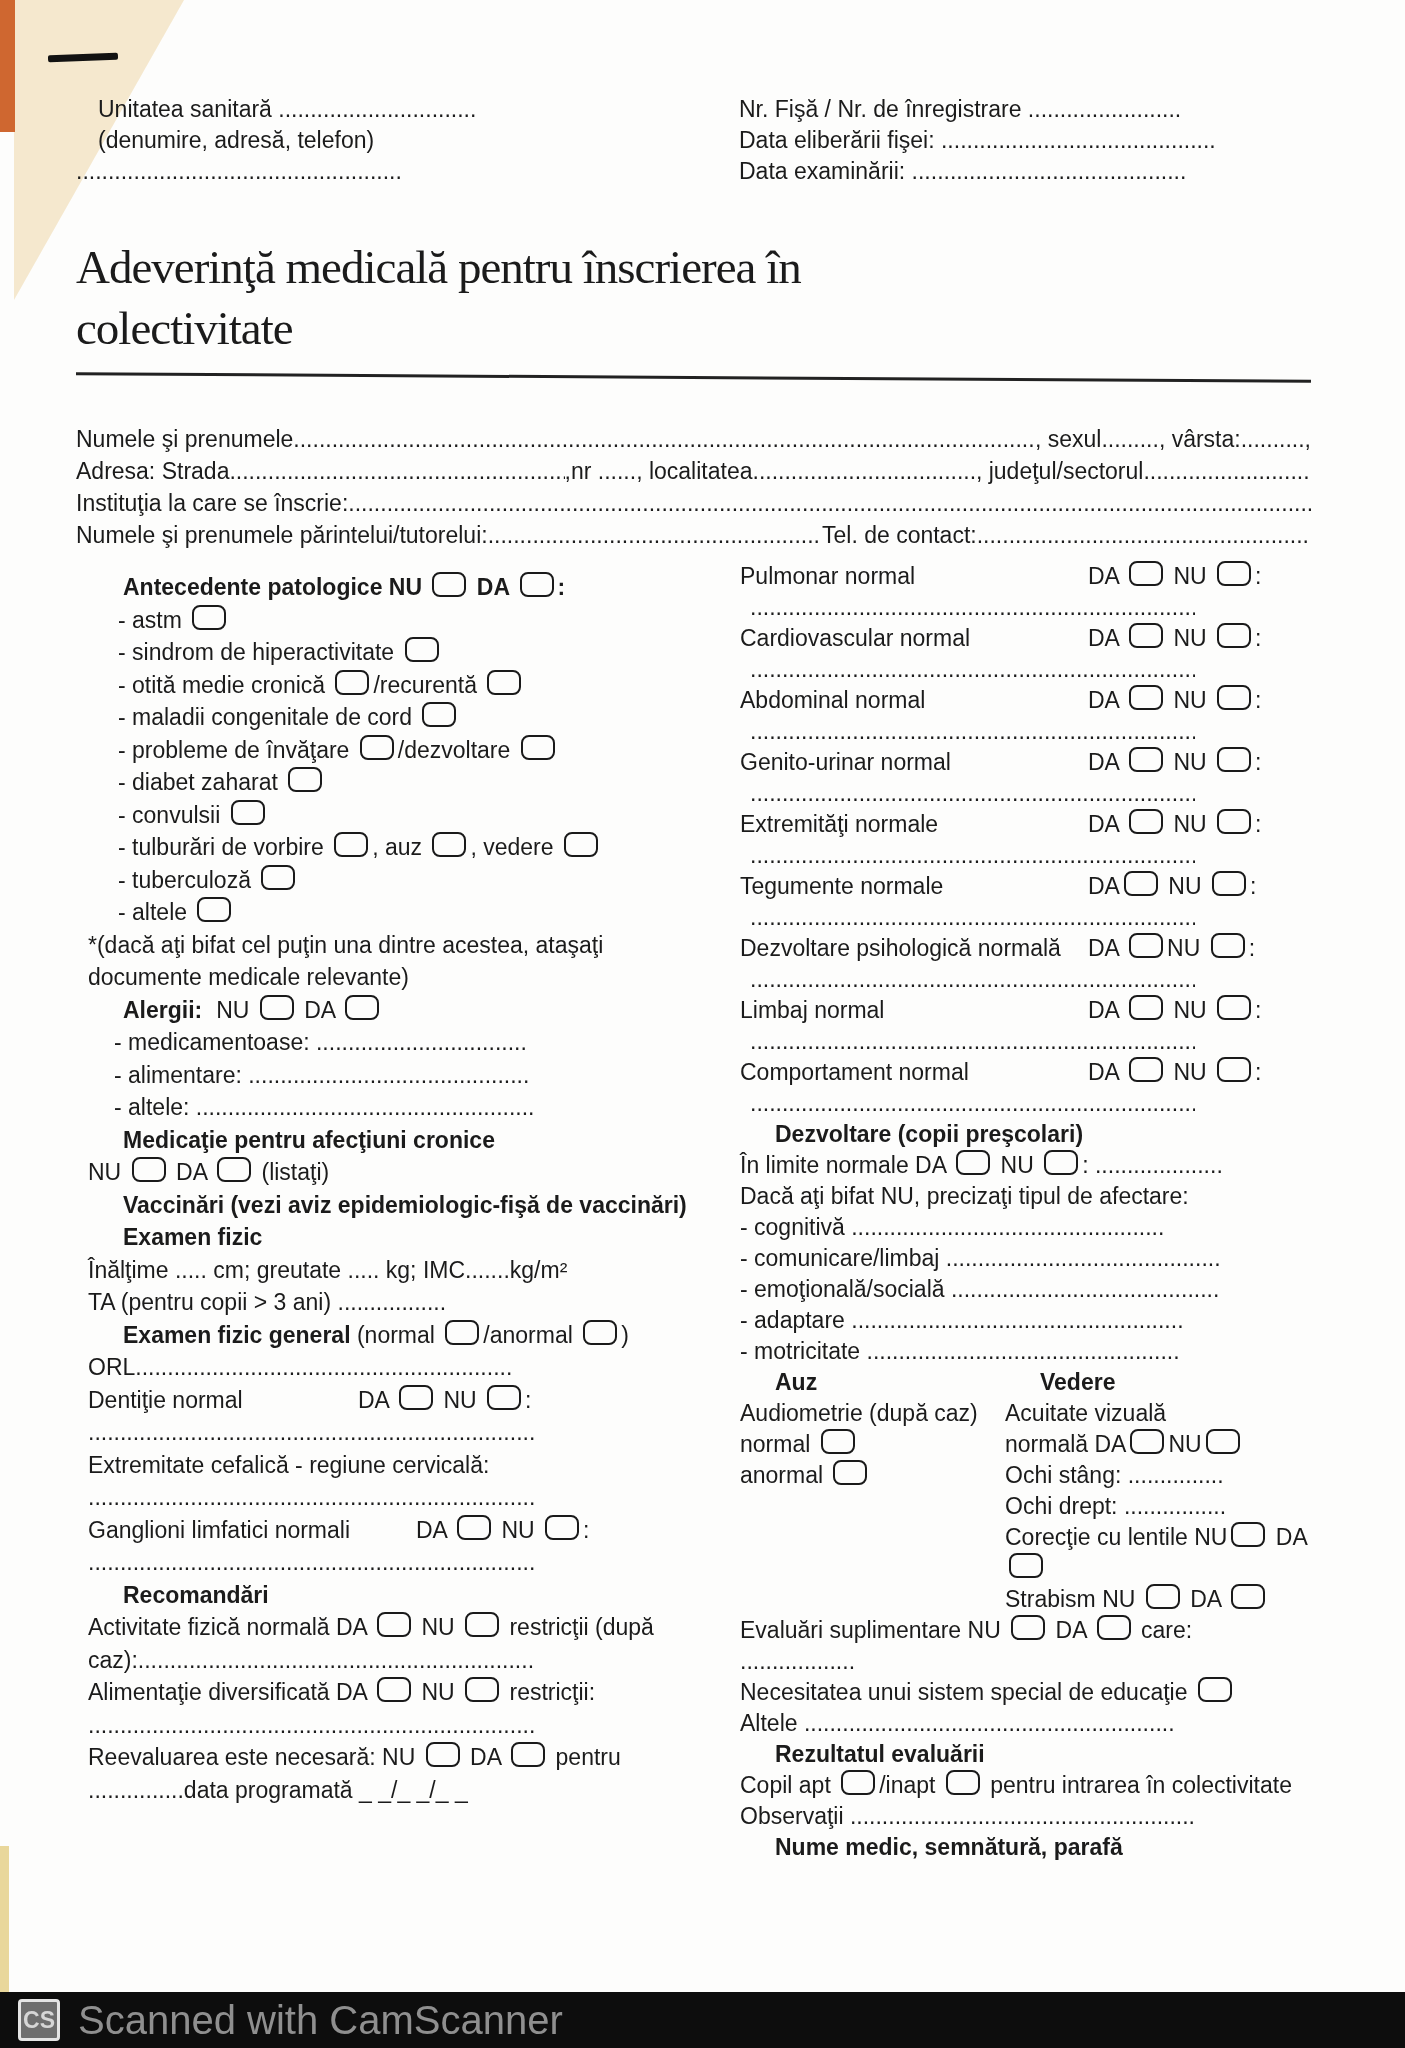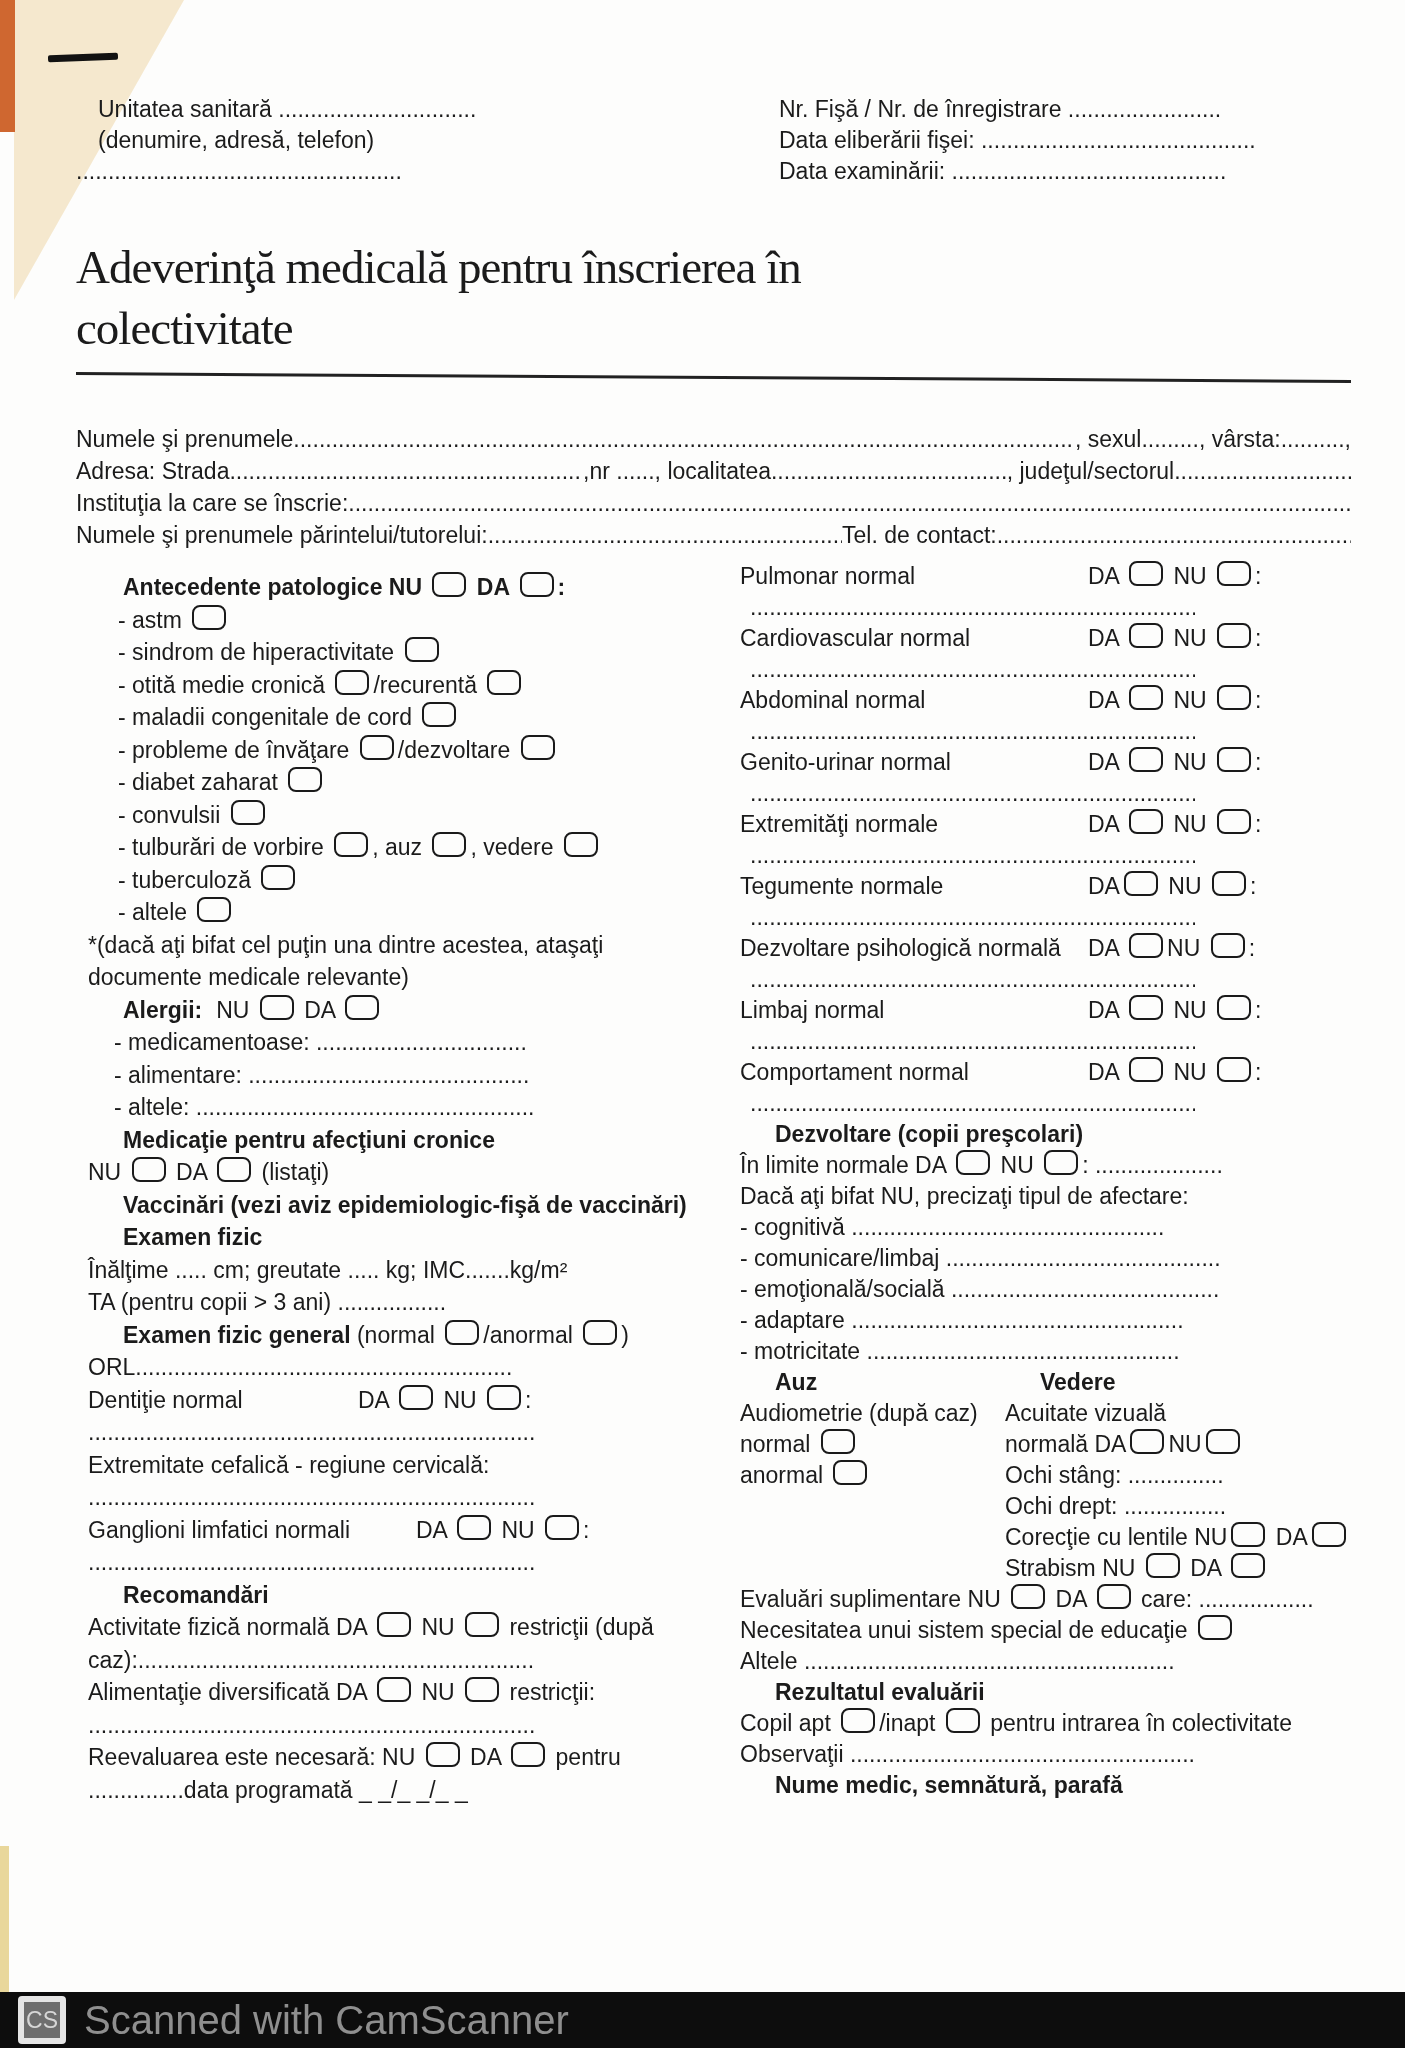--- a/index.html
+++ b/index.html
@@ -1,18 +1,18 @@
 <!DOCTYPE html>
 <html><head>
 <meta charset="utf-8">
 <style>
   html,body{margin:0;padding:0;background:#ffffff;}
   .page{position:relative;width:1405px;height:2048px;background:#fdfdfc;overflow:hidden;
         font-family:"Liberation Sans",sans-serif;color:#1b1b1b;font-size:23px;}
-  .content{position:relative;z-index:1;padding:0 54px 0 76px;}
+  .content{position:relative;z-index:1;padding:0 94px 0 76px;}
   
   .corner-cream{position:absolute;left:14px;top:0;width:0;height:0;z-index:0;
       border-top:300px solid #f3e4c6;border-right:170px solid transparent;opacity:.85;}
   .corner-orange{position:absolute;left:0;top:0;width:15px;height:132px;background:#cf6730;z-index:2;}
   .top-dash{position:absolute;left:48px;top:54px;width:70px;height:7px;background:#121212;
       border-radius:2px;transform:rotate(-2deg);z-index:2;}
   .side-yellow{position:absolute;left:0;top:1846px;width:9px;height:146px;background:#e9d79b;z-index:2;}
   
   .header{display:flex;margin:0;padding-top:94px;line-height:31px;}
   .header-left{flex:none;}
@@ -47,22 +47,22 @@
   .gap12{display:inline-block;width:14px;}
   .auzvedere{display:flex;}
   .auz{flex:none;width:265px;}
   .vedere{flex:1;}
   
   .cb{display:inline-block;width:30px;height:21px;border:2.6px solid #1a1a1a;border-radius:8px;
       vertical-align:-2px;margin:0 4px;background:transparent;}
   
   .footer-bar{position:absolute;left:0;bottom:0;width:100%;height:56px;background:#0d0d0d;
       display:flex;align-items:center;z-index:3;}
-  .cs-logo{margin-left:18px;width:36px;height:36px;border:6px solid #e5e5e5;border-radius:4px;
-      color:#d6d6d6;background:#6e6e6e;font-weight:normal;font-size:23px;display:flex;
+  .cs-logo{margin-left:18px;width:36px;height:36px;border:3px solid #e5e5e5;border-radius:4px;
+      color:#d6d6d6;background:#6e6e6e;font-weight:bold;font-size:23px;display:flex;
       align-items:center;justify-content:center;font-family:"Liberation Sans",sans-serif;}
   .cs-text{margin-left:18px;color:#8f8f8f;font-size:40px;}
 </style>
 </head>
 <body>
 
 <div class="page">
   <div class="corner-cream"></div>
   <div class="corner-orange"></div>
   <div class="top-dash"></div>

